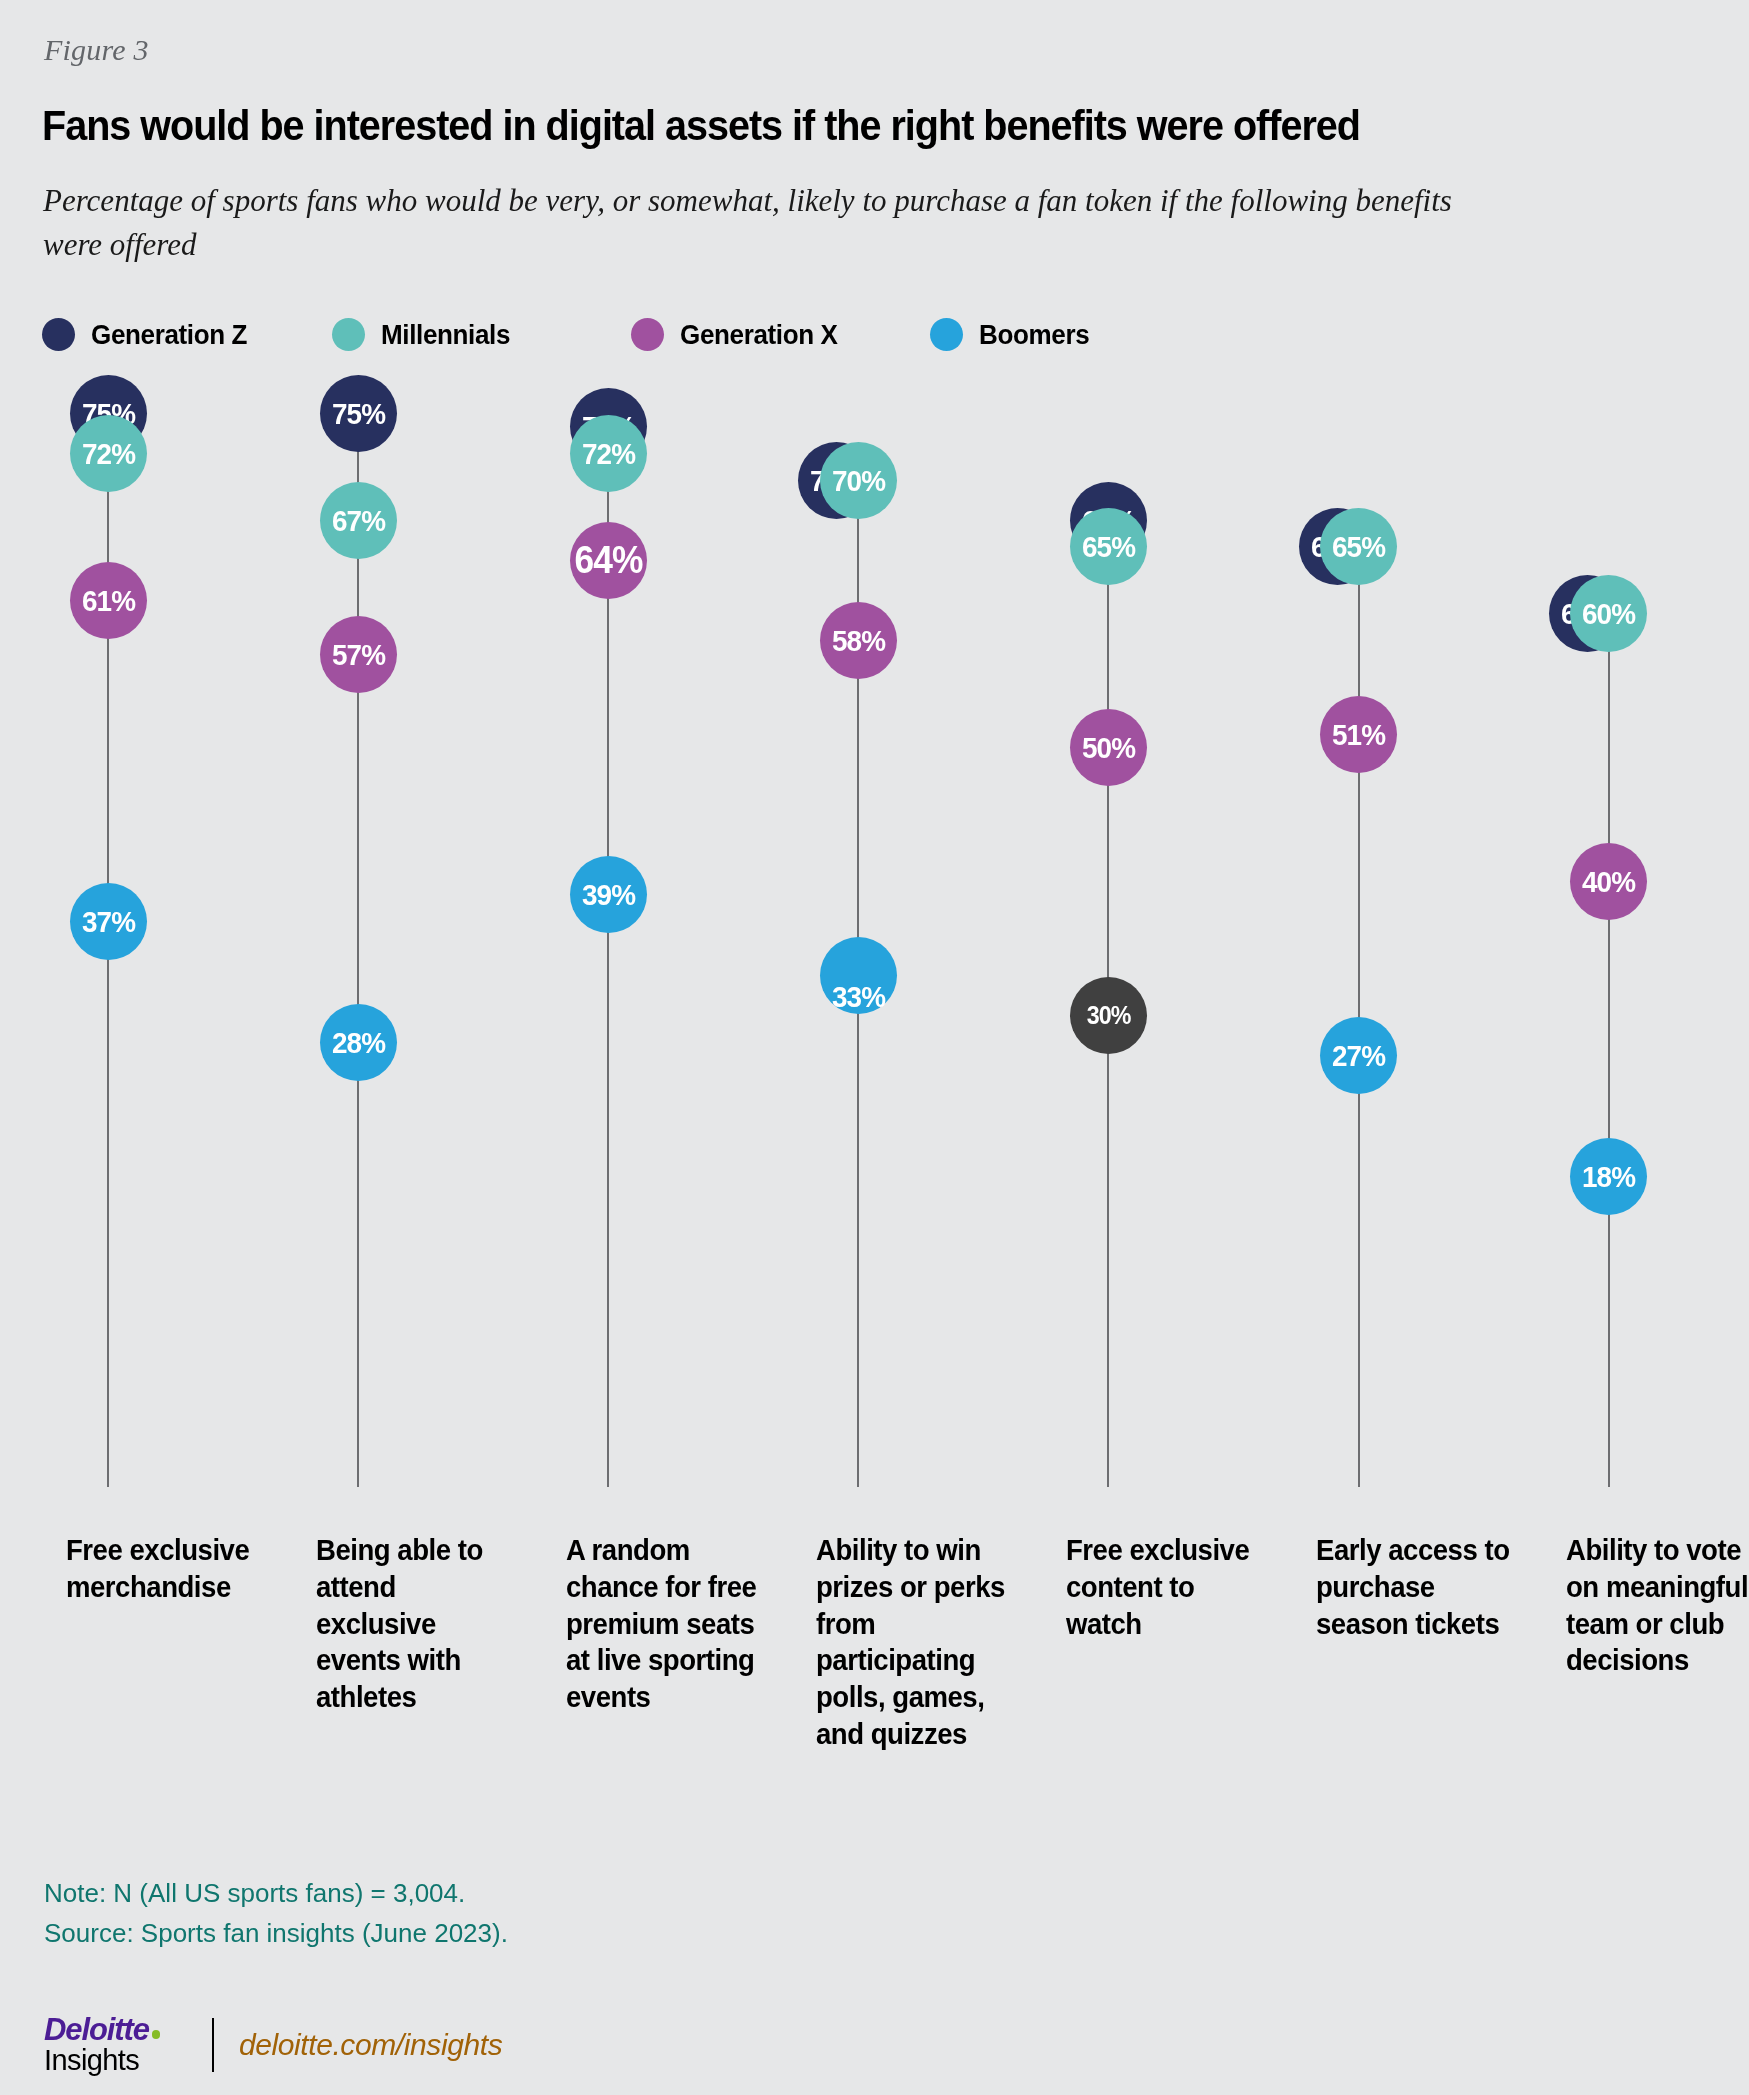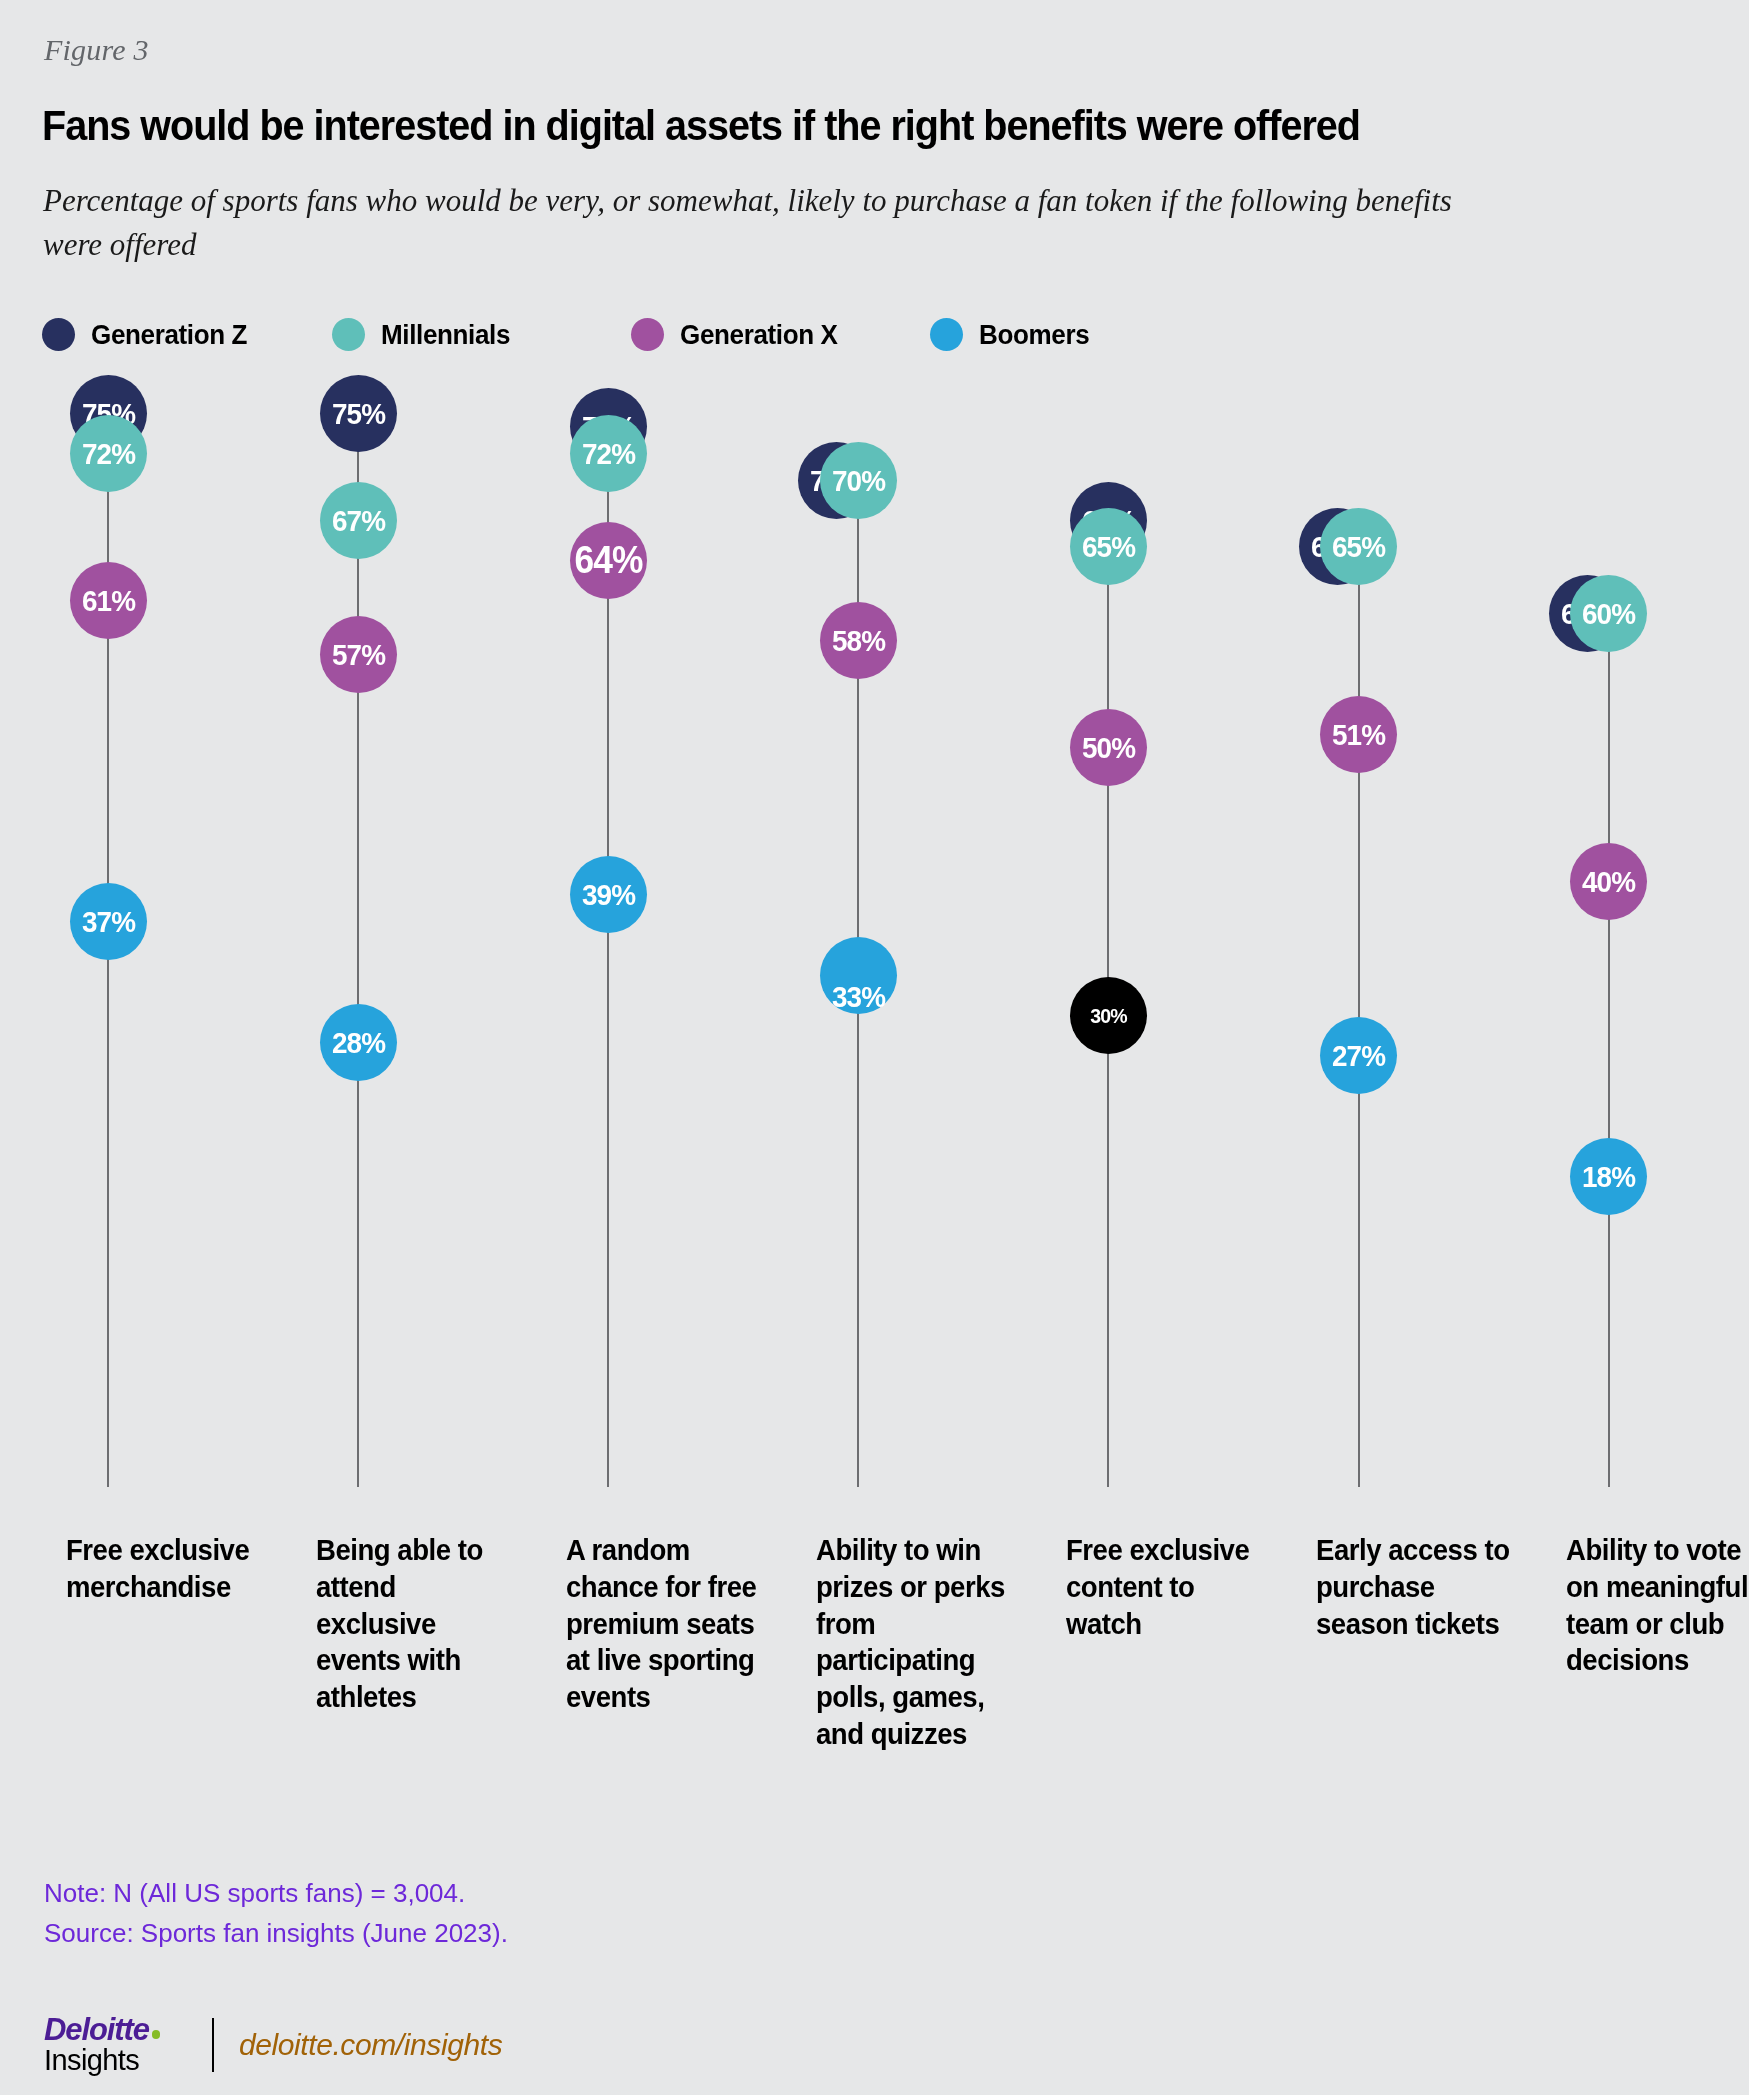--- a/index.html
+++ b/index.html
@@ -66,21 +66,21 @@
     position:absolute;
     font-size:29px; font-weight:bold; color:#000;
     line-height:1.27; letter-spacing:-0.5px;
     width:214px;
     transform:scaleX(.95); transform-origin:left top;
   }
 
   
   .notes {
     position:absolute; left:44px; top:1874px;
-    font-size:26px; color:#6d28d9; line-height:1.52;
+    font-size:26px; color:#0f766e; line-height:1.52;
   }
   .notes div { white-space:nowrap; }
 
   
   .footer { position:absolute; left:44px; top:2014px; height:62px; display:flex; align-items:center; }
   .logo { position:relative; width:147px; }
   .logo .d1 {
     font-size:31px; font-weight:bold; color:#4c1d95;
     letter-spacing:-1.1px; line-height:1.02;font-style:italic;
   }
@@ -199,21 +199,21 @@
       </div>
       <div class="bubble" style="width: 77px; height: 77px; left: 320px; top: 1004px; background: rgb(38, 163, 220); font-size: 30px; z-index: 13;">
         <span>28%</span>
       </div>
       <div class="bubble" style="width: 77px; height: 77px; left: 570px; top: 856px; background: rgb(38, 163, 220); font-size: 30px; z-index: 13;">
         <span>39%</span>
       </div>
       <div class="bubble" style="width: 77px; height: 77px; left: 820px; top: 937px; background: rgb(38, 163, 220); font-size: 30px; z-index: 13; align-items: flex-end;">
         <span>33%</span>
       </div>
-      <div class="bubble" style="width: 77px; height: 77px; left: 1070px; top: 977px; background: #000000; font-size: 21px; z-index: 13;">
+      <div class="bubble" style="width: 77px; height: 77px; left: 1070px; top: 977px; background: #404040; font-size: 25px; z-index: 13;">
         <span>30%</span>
       </div>
       <div class="bubble" style="width: 77px; height: 77px; left: 1320px; top: 1017px; background: rgb(38, 163, 220); font-size: 30px; z-index: 13;">
         <span>27%</span>
       </div>
       <div class="bubble" style="width: 77px; height: 77px; left: 1570px; top: 1138px; background: rgb(38, 163, 220); font-size: 30px; z-index: 13;">
         <span>18%</span>
       </div>
       <div class="cat-label" style="left: 66px; top: 1532px;">Free exclusive merchandise</div>
       <div class="cat-label" style="left: 316px; top: 1532px;">Being able to attend exclusive events with athletes</div>

